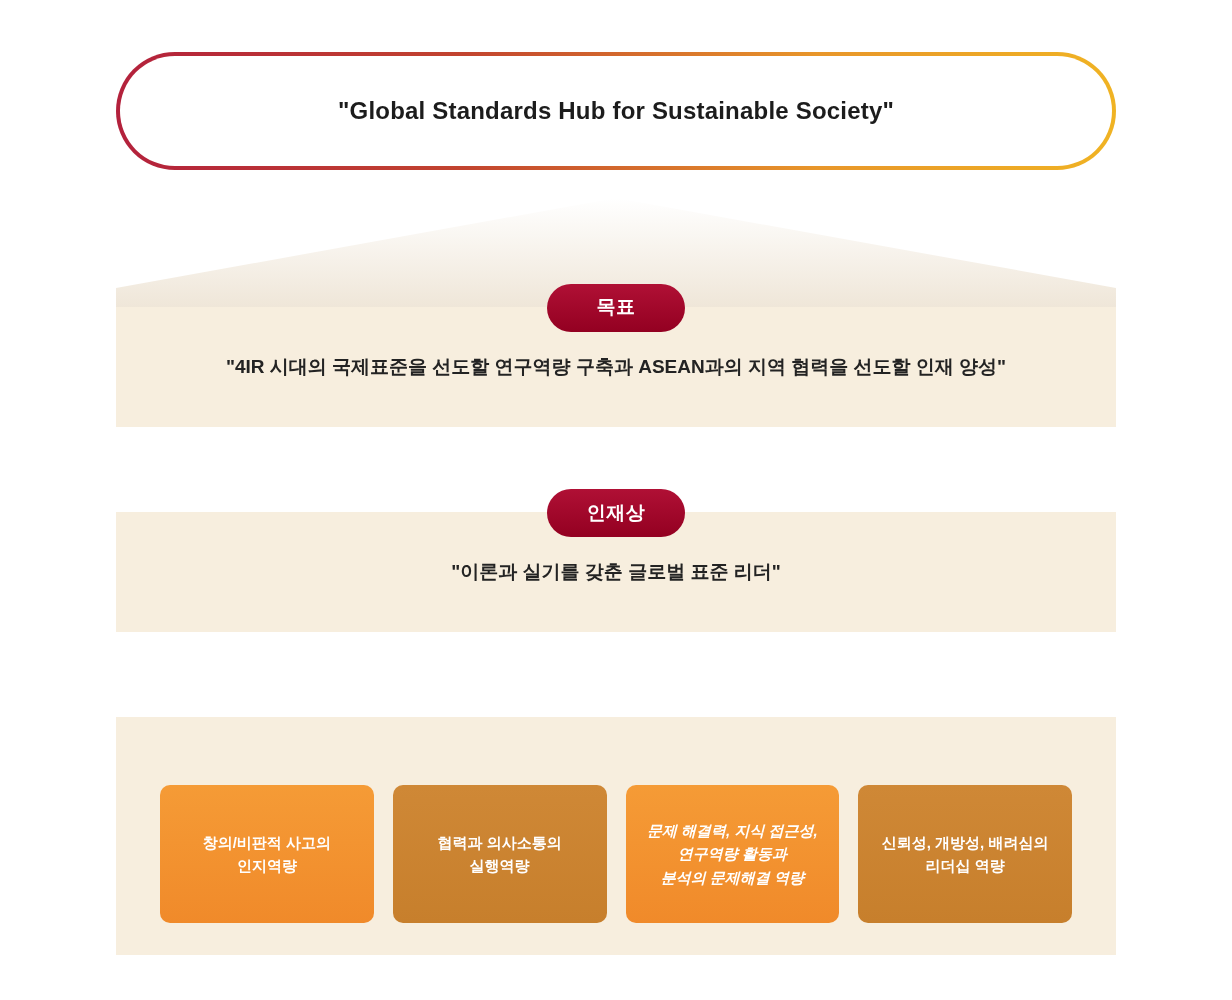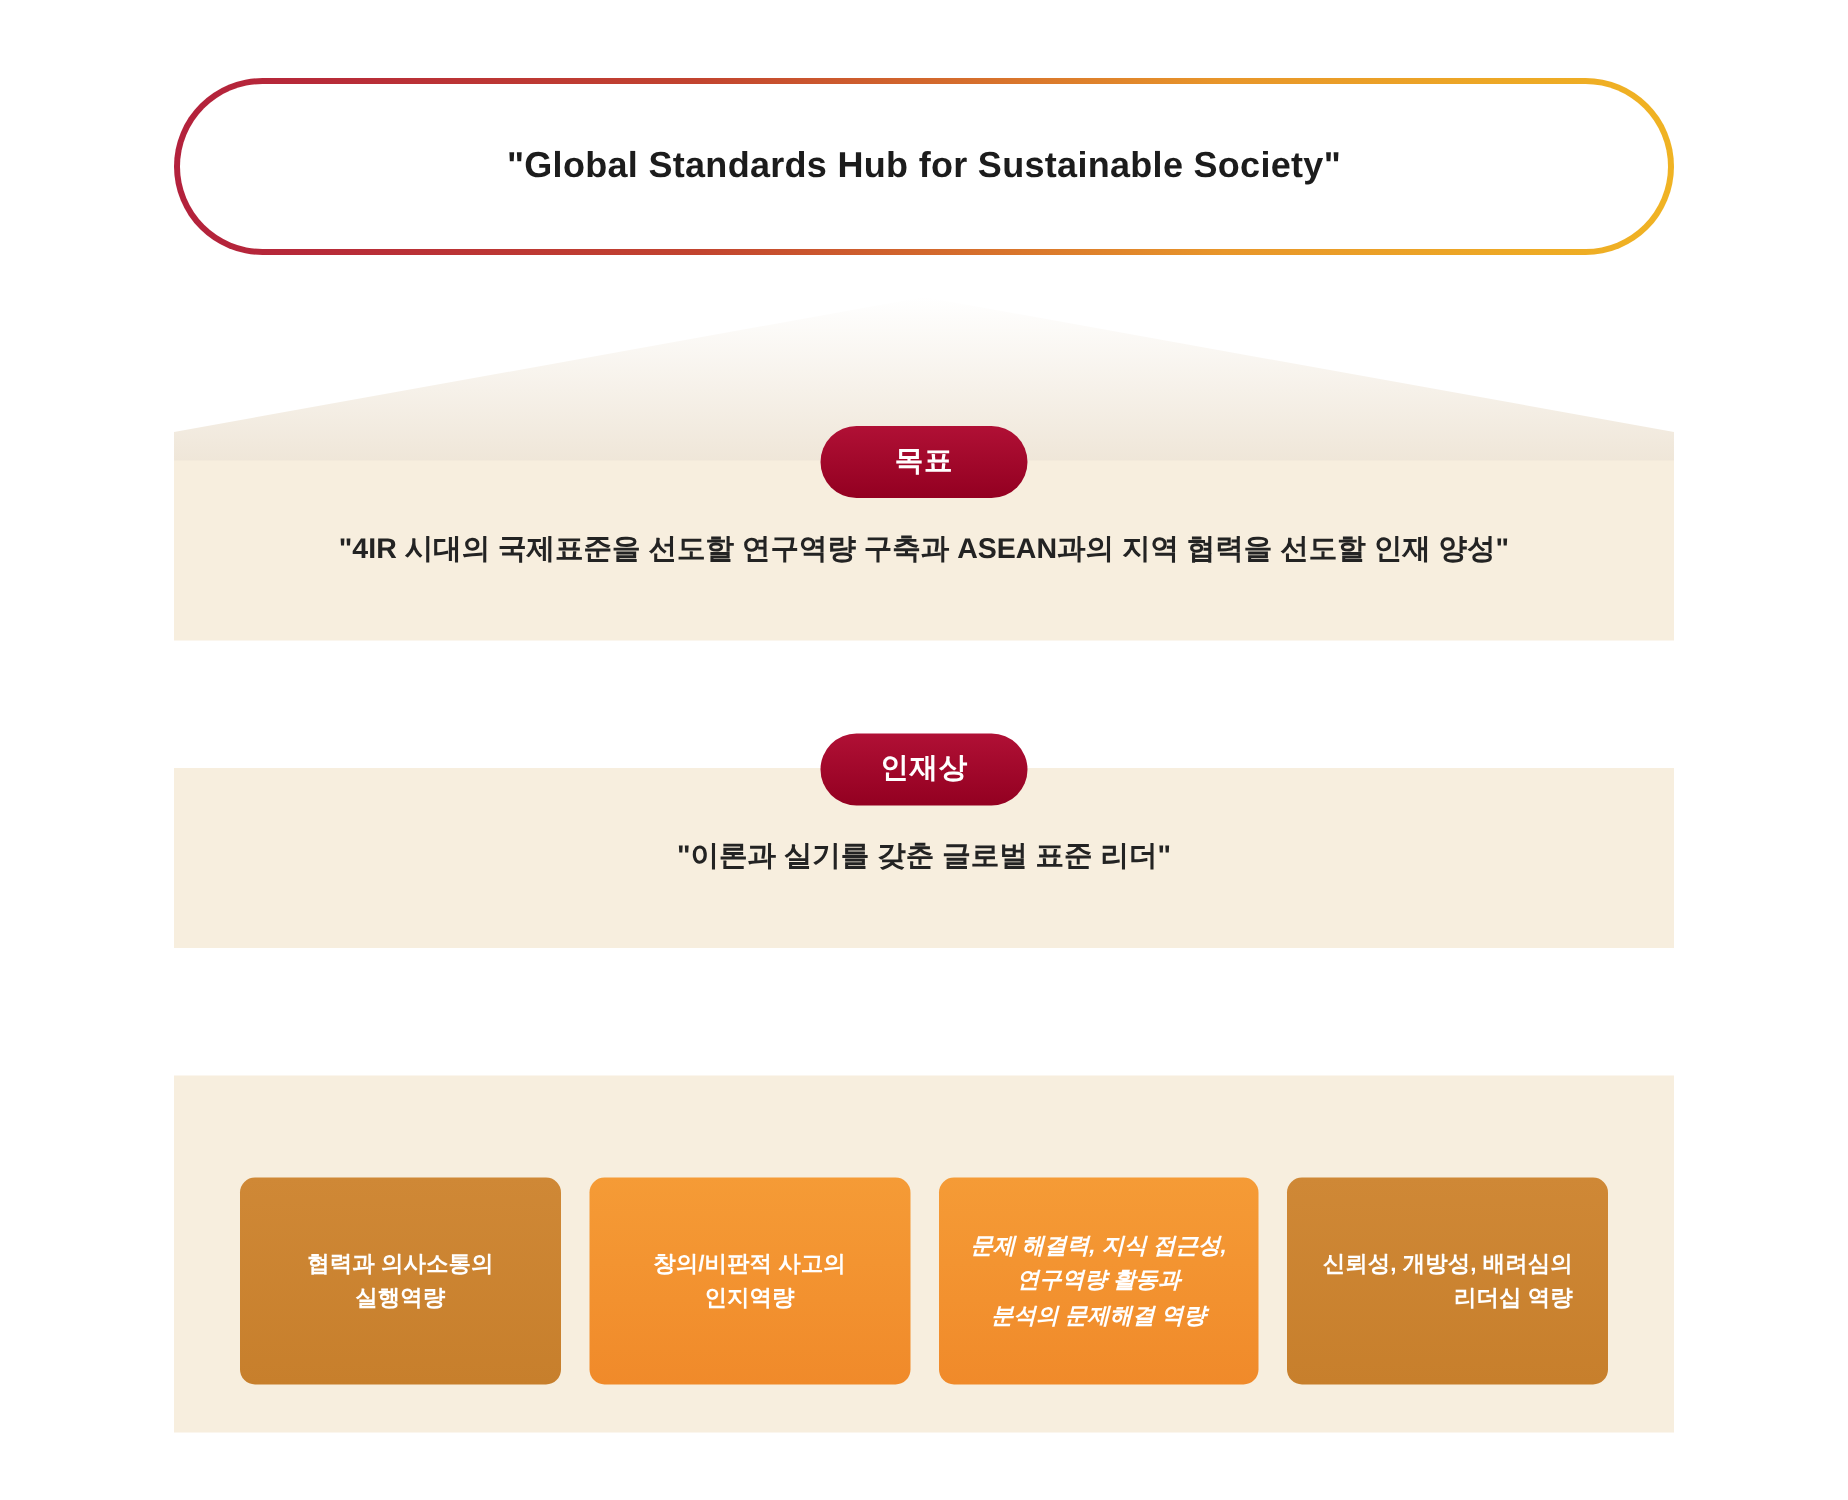--- a/index.html
+++ b/index.html
@@ -137,21 +137,21 @@
     color: #ffffff;
     font-size: 15px;
     font-weight: bold;
     line-height: 1.55;
     padding: 6px 10px;
     box-sizing: border-box;
   }
   .card-a { background: linear-gradient(180deg,#f59b36 0%, #f08a2a 100%); }
   .card-b { background: linear-gradient(180deg,#cf8836 0%, #c77f2c 100%); }
   .card-c { background: linear-gradient(180deg,#f59b36 0%, #f08a2a 100%); font-style: italic; }
-  .card-d { background: linear-gradient(180deg,#cf8836 0%, #c77f2c 100%); text-align: right; }
+  .card-d { background: linear-gradient(180deg,#cf8836 0%, #c77f2c 100%); }
 </style>
 </head>
 <body>
 
 <div class="stage">
 
   <div class="vision-wrap">
     <div class="vision-box">
       <div class="vision-text">"Global Standards Hub for Sustainable Society"</div>
     </div>
@@ -175,36 +175,36 @@
   <div class="badge badge-goal">목표</div>
 
   <div class="panel panel-talent">
     <div class="panel-text">"이론과 실기를 갖춘 글로벌 표준 리더"</div>
   </div>
   <div class="badge badge-talent">인재상</div>
 
   <div class="panel panel-competency">
     <div class="cards">
 
+      <div class="card card-a">
+        <div>
+          <div>창의/비판적 사고의</div>
+          <div>인지역량</div>
+          <div></div>
+        </div>
+      </div>
+
       <div class="card card-b">
         <div>
           <div>협력과 의사소통의</div>
           <div>실행역량</div>
           <div></div>
         </div>
       </div>
 
-      <div class="card card-a">
-        <div>
-          <div>창의/비판적 사고의</div>
-          <div>인지역량</div>
-          <div></div>
-        </div>
-      </div>
-
       <div class="card card-c">
         <div>
           <div>문제 해결력, 지식 접근성,</div>
           <div>연구역량 활동과</div>
           <div>분석의 문제해결 역량</div>
         </div>
       </div>
 
       <div class="card card-d">
         <div>

